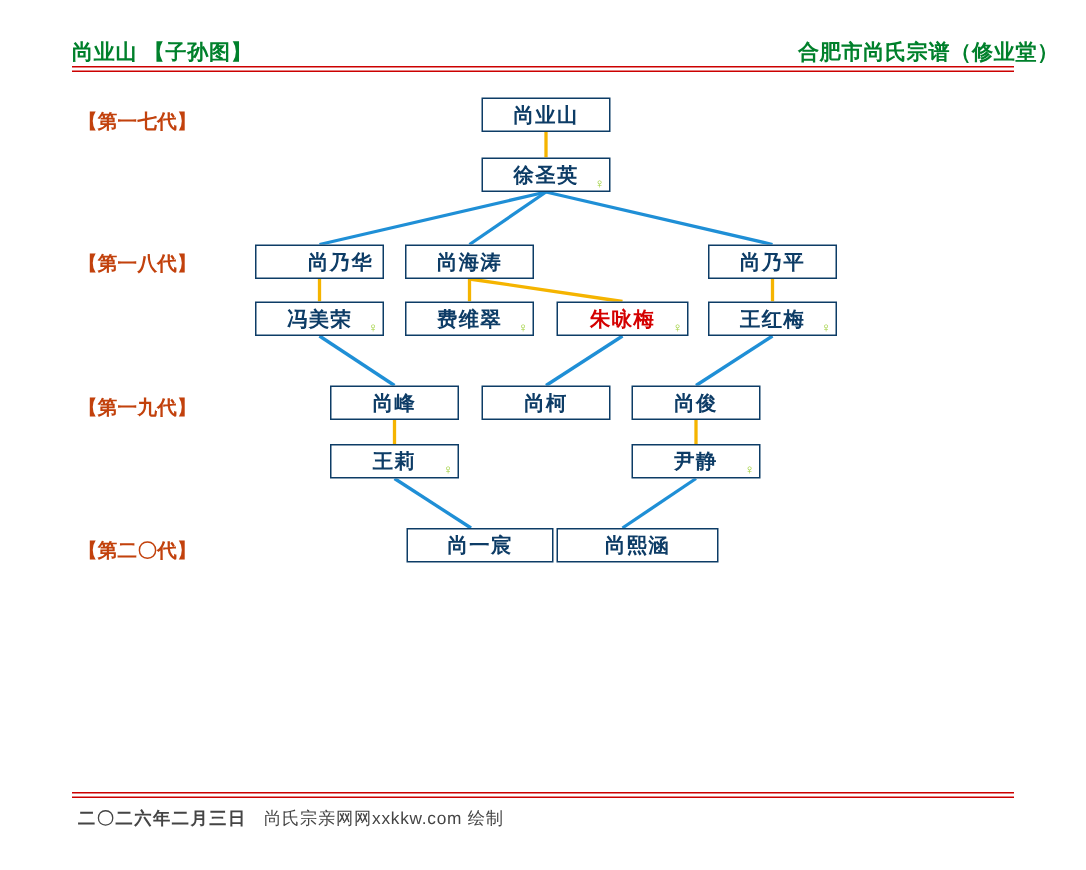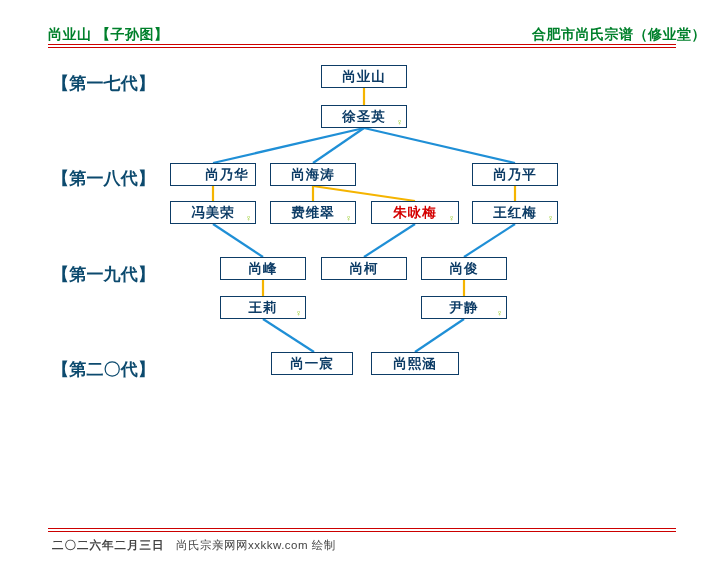--- a/index.html
+++ b/index.html
@@ -53,23 +53,23 @@
     border-bottom: 1.4px solid #cc0000;
     box-sizing: border-box;
   }
   .rule-top { top: 44px; }
   .rule-bottom { top: 528px; }
 
   
   .gen-label {
     position: absolute;
     left: 52px;
-    font-size: 17px;
+    font-size: 13px;
     font-weight: bold;
-    color: #0c4a6e;
+    color: #c2410c;
     white-space: nowrap;
     letter-spacing: 0.2px;
   }
 
   
   .person {
     position: absolute;
     box-sizing: border-box;
     border: 1.3px solid #0d3c66;
     background: #ffffff;
@@ -168,21 +168,21 @@
       <div class="person" style="left: 270px; top: 163px; width: 86px;"><span>尚海涛</span></div>
       <div class="person" style="left: 270px; top: 201px; width: 86px;"><span>费维翠</span><span class="female-mark">♀</span></div>
       <div class="person red" style="left: 371px; top: 201px; width: 88px;"><span>朱咏梅</span><span class="female-mark">♀</span></div>
       <div class="person" style="left: 472px; top: 163px; width: 86px;"><span>尚乃平</span></div>
       <div class="person" style="left: 472px; top: 201px; width: 86px;"><span>王红梅</span><span class="female-mark">♀</span></div>
       <div class="person" style="left: 220px; top: 257px; width: 86px;"><span>尚峰</span></div>
       <div class="person" style="left: 220px; top: 296px; width: 86px;"><span>王莉</span><span class="female-mark">♀</span></div>
       <div class="person" style="left: 321px; top: 257px; width: 86px;"><span>尚柯</span></div>
       <div class="person" style="left: 421px; top: 257px; width: 86px;"><span>尚俊</span></div>
       <div class="person" style="left: 421px; top: 296px; width: 86px;"><span>尹静</span><span class="female-mark">♀</span></div>
-      <div class="person" style="left: 271px; top: 352px; width: 82px;"><span>尚一宸</span></div>
-      <div class="person" style="left: 371px; top: 352px; width: 88px;"><span>尚熙涵</span></div>
+      <div class="person" style="left: 271px; top: 352px; width: 98px;"><span>尚一宸</span></div>
+      <div class="person" style="left: 371px; top: 352px; width: 108px;"><span>尚熙涵</span></div>
     </div>
 
   <div class="rule-double rule-bottom"></div>
   <div class="footer-line">二〇二六年二月三日</div>
   <div class="footer-site">尚氏宗亲网网xxkkw.com 绘制</div>
 
 </div>
 
 </body></html>

